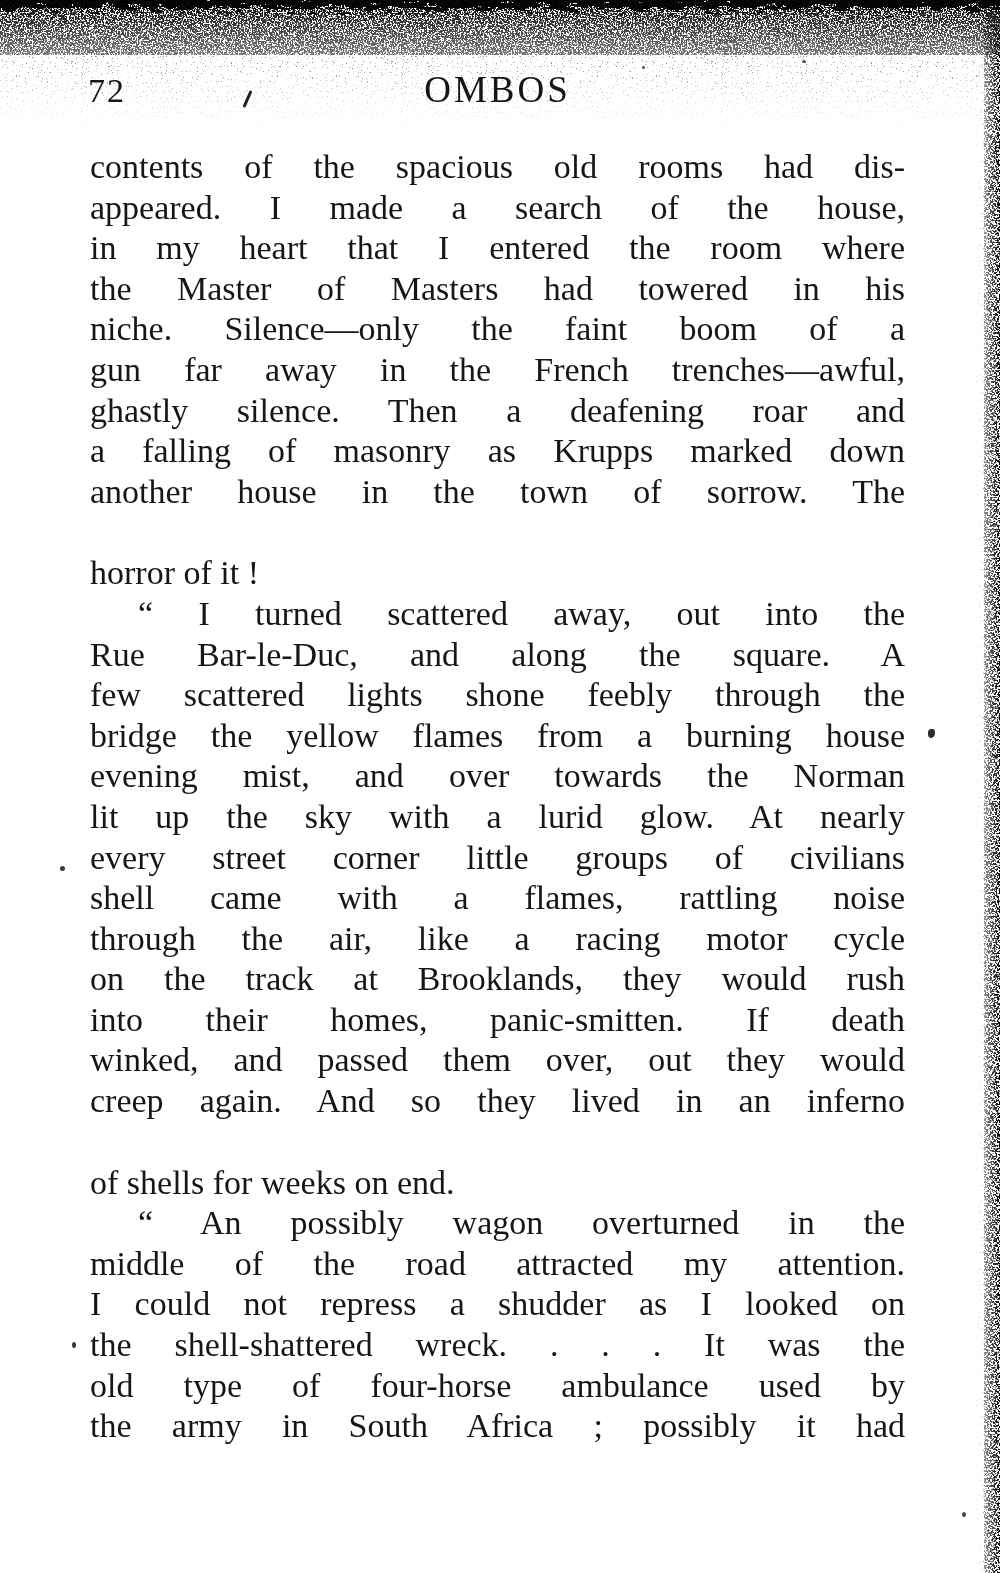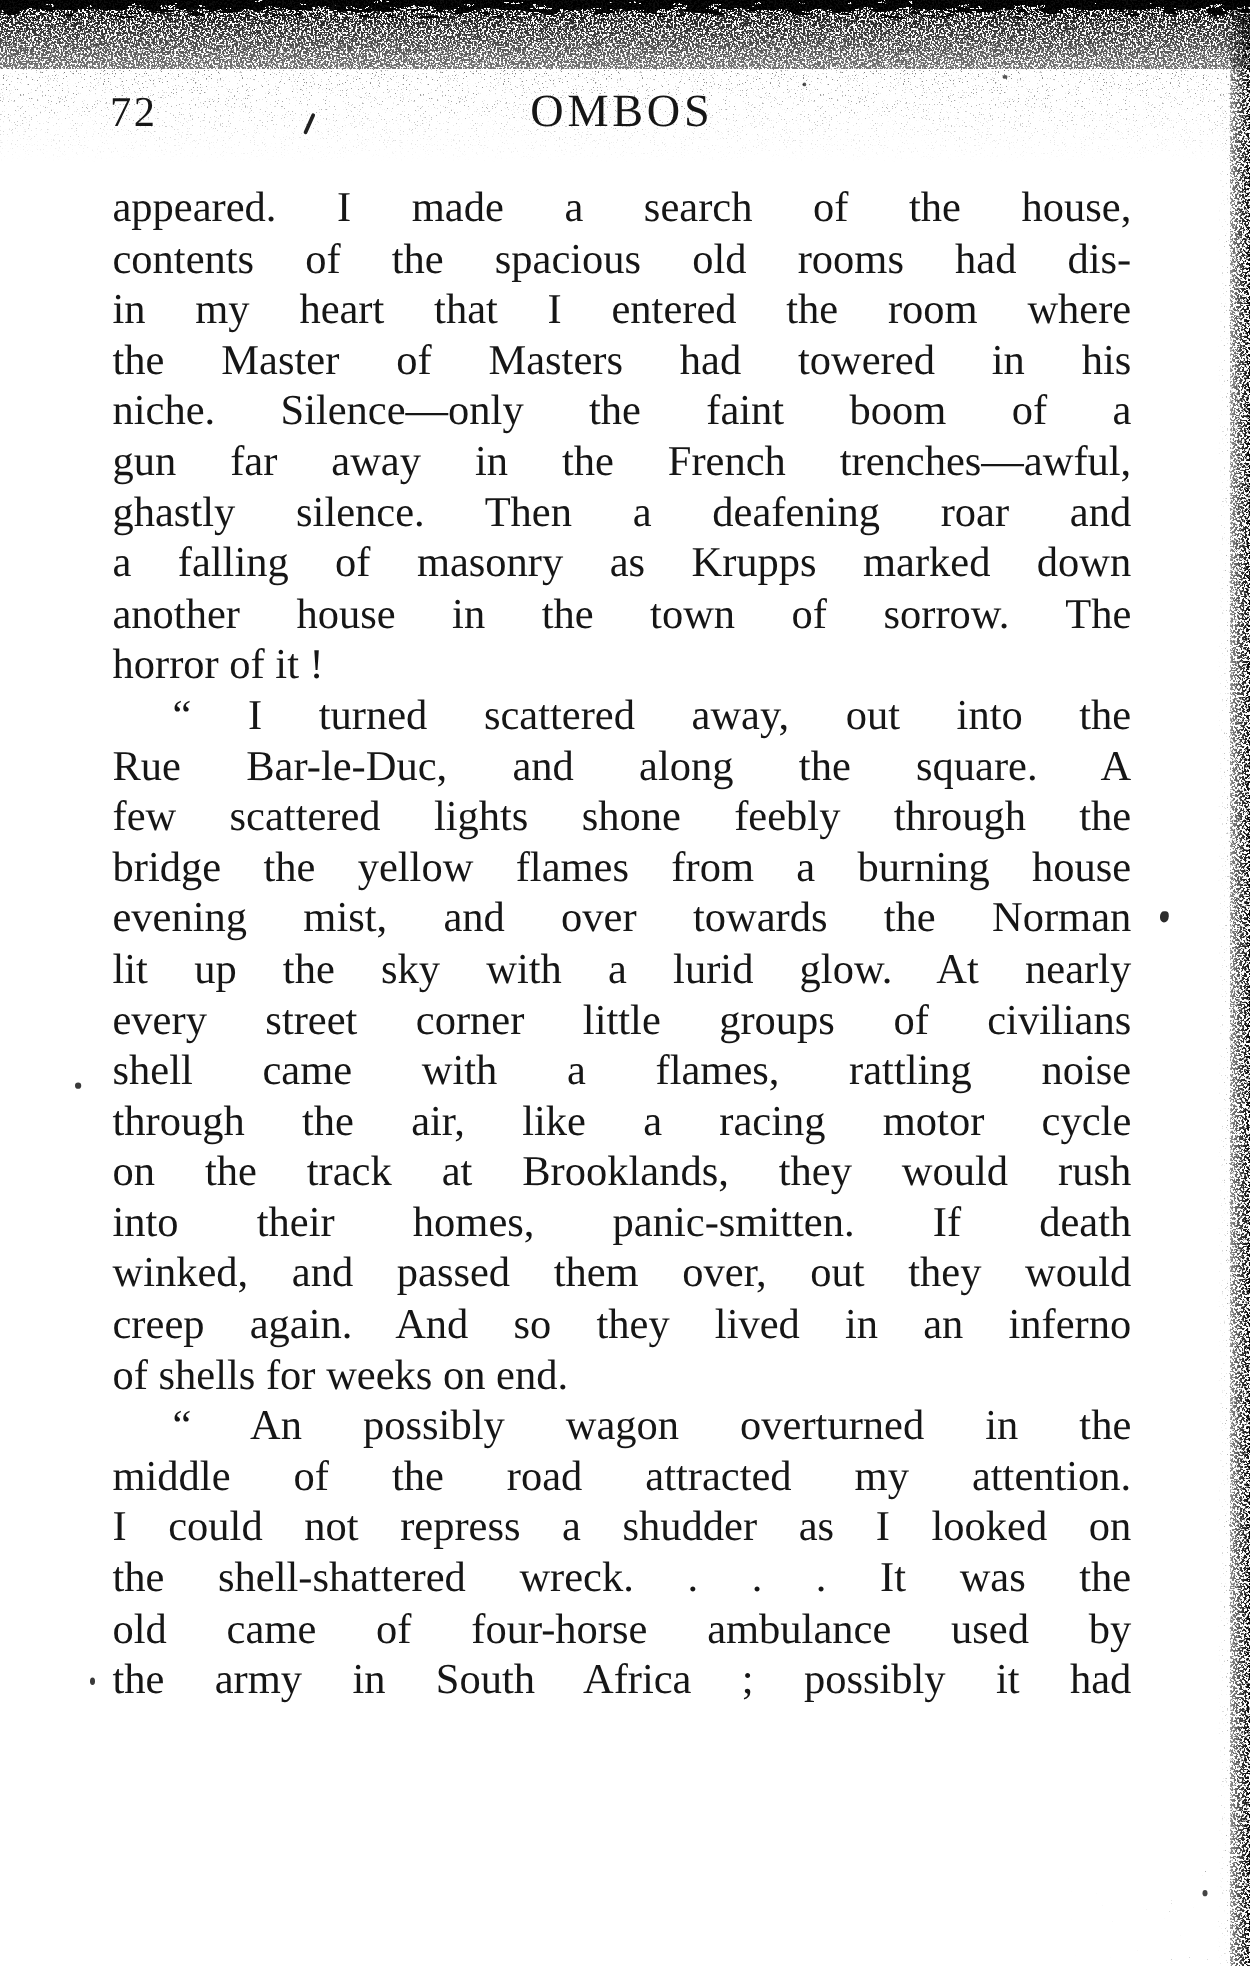--- a/index.html
+++ b/index.html
@@ -42,21 +42,21 @@
     height: 40.6px;
     line-height: 40.6px;
     font-size: 34px;
     text-align: justify;
     text-align-last: justify;
     text-justify: inter-word;
     white-space: nowrap;
     overflow: visible;
   }
   .line.indent { padding-left: 48px; }
-  .line.no-just { text-align: left; text-align-last: left; }
+  .line.no-just { text-align: left; text-align-last: left; margin-top: 41px; }
   
   .noise { position: absolute; z-index: 3; pointer-events: none; }
   .noise-top { left: 0; top: 0; }
   .noise-right { right: 0; top: 0; }
   .noise-corner { right: 0; bottom: 0; }
   .noise-grain { left: 0; top: 0; opacity: .5; }
   .speck {
     position: absolute;
     background: #222;
     z-index: 3;
@@ -72,22 +72,22 @@
 </style>
 </head>
 <body>
 
 <div class="page">
 
   <div class="page-number">72</div>
   <div class="running-title">OMBOS</div>
 
   <div class="text-column">
+      <div class="line">contents of the spacious old rooms had dis-</div>
       <div class="line">appeared.  I made a search of the house,</div>
-      <div class="line">contents of the spacious old rooms had dis-</div>
       <div class="line">in my heart that I entered the room where</div>
       <div class="line">the Master of Masters had towered in his</div>
       <div class="line">niche.  Silence—only the faint boom of a</div>
       <div class="line">gun far away in the French trenches—awful,</div>
       <div class="line">ghastly silence.  Then a deafening roar and</div>
       <div class="line">a falling of masonry as Krupps marked down</div>
       <div class="line">another house in the town of sorrow.  The</div>
       <div class="line no-just">horror of it !</div>
       <div class="line indent">“ I turned scattered away, out into the</div>
       <div class="line">Rue Bar-le-Duc, and along the square.  A</div>
@@ -100,21 +100,21 @@
       <div class="line">through the air, like a racing motor cycle</div>
       <div class="line">on the track at Brooklands, they would rush</div>
       <div class="line">into their homes, panic-smitten.  If death</div>
       <div class="line">winked, and passed them over, out they would</div>
       <div class="line">creep again.  And so they lived in an inferno</div>
       <div class="line no-just">of shells for weeks on end.</div>
       <div class="line indent">“ An possibly wagon overturned in the</div>
       <div class="line">middle of the road attracted my attention.</div>
       <div class="line">I could not repress a shudder as I looked on</div>
       <div class="line">the shell-shattered wreck. . . .  It was the</div>
-      <div class="line">old came of four-horse ambulance used by</div>
+      <div class="line">old type of four-horse ambulance used by</div>
       <div class="line">the army in South Africa ;  possibly it had</div>
     </div>
 
   <div class="speck slash"></div>
   <div class="speck blob-norman"></div>
   <div class="speck dot-every"></div>
   <div class="speck dot-icould"></div>
   <div class="speck dot-bottom"></div>
   <div class="speck dot-header1"></div>
   <div class="speck dot-header2"></div>

